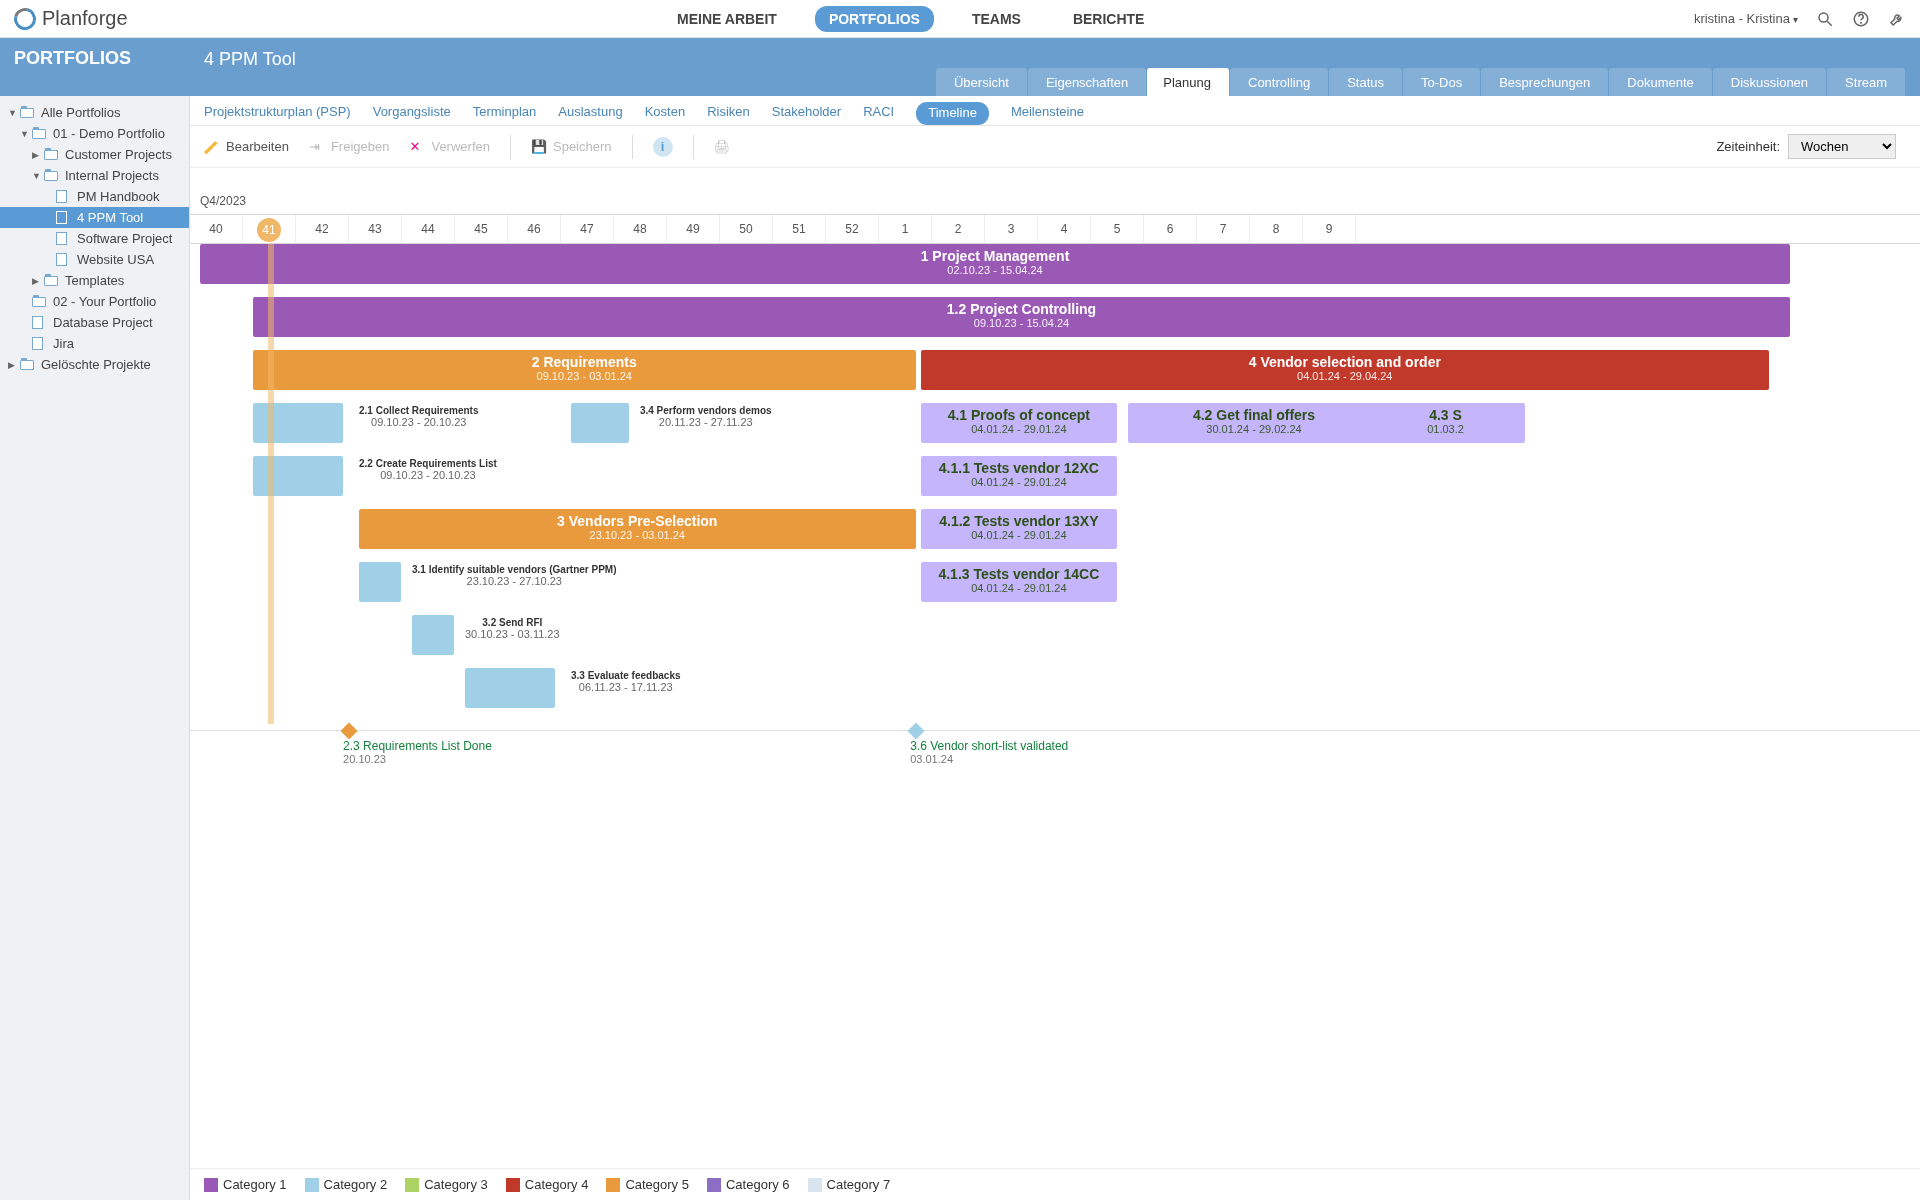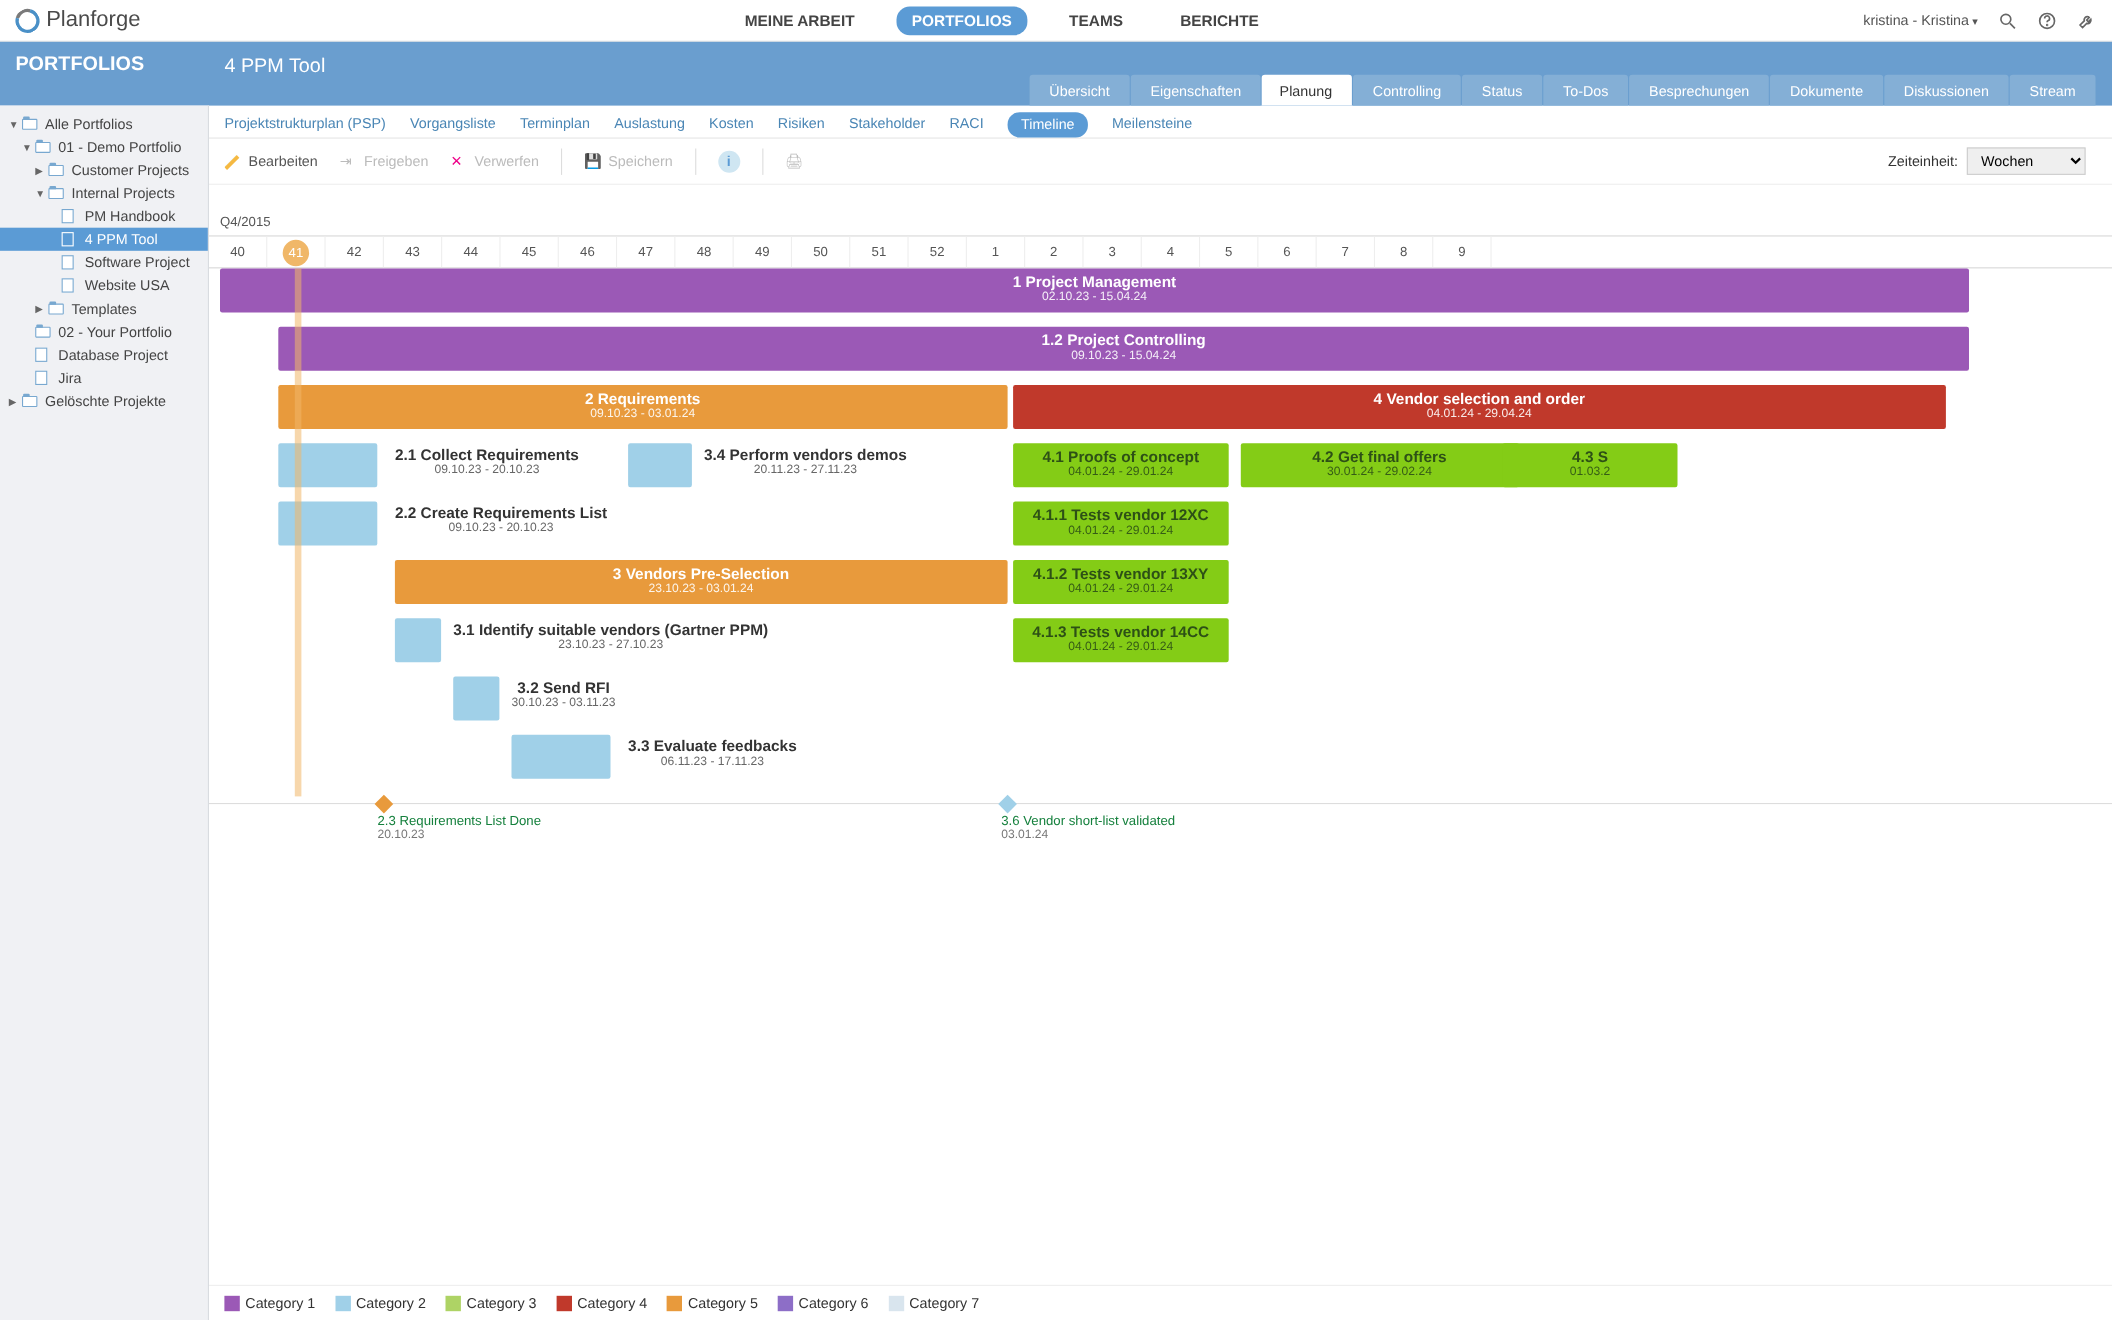--- a/index.html
+++ b/index.html
@@ -63,25 +63,25 @@
 .wk.current{position:relative;}
 .wk.current span{display:inline-flex;width:24px;height:24px;border-radius:50%;background:#f0b768;color:#fff;align-items:center;justify-content:center;margin-top:3px;line-height:1;}
 
 .rows{position:relative;text-align:center;}
 .bar{position:absolute;height:40px;border-radius:2px;padding:4px 8px;color:#fff;overflow:hidden;cursor:pointer;}
 .bar .bt{font-weight:bold;font-size:14px;white-space:nowrap;}
 .bar .bd{font-size:11px;opacity:.9;}
 .bar.purple{background:#9b59b6;}
 .bar.orange{background:#e89a3c;}
 .bar.red{background:#c0392b;}
-.bar.green{background:#84cc16;color:#2d5016;}
+.bar.green{background:#c4b5fd;color:#2d5016;}
 .bar.green .bt{color:#2d5016;}
 .ltblue-box{position:absolute;background:#a0d0e8;height:40px;border-radius:2px;}
 .task-label{position:absolute;color:#333;}
-.task-label .tt{font-weight:bold;font-size:14px;}
+.task-label .tt{font-weight:bold;font-size:10px;}
 .task-label .td{font-size:11px;color:#666;}
 .vtoday{position:absolute;top:0;bottom:0;width:6px;background:#f0b768;opacity:.55;z-index:1;}
 
 .milestones{position:relative;height:50px;border-top:1px solid #ddd;margin-top:6px;}
 .ms{position:absolute;top:-6px;}
 .ms .diamond{width:12px;height:12px;transform:rotate(45deg);margin-bottom:2px;}
 .ms .ml{font-size:12px;color:#15803d;white-space:nowrap;}
 .ms .md{font-size:11px;color:#777;}
 
 .legend{display:flex;gap:18px;padding:8px 14px;border-top:1px solid #eee;font-size:13px;background:#fff;}
@@ -274,21 +274,21 @@
         </div>
       <div class="zeiteinheit">
         <span>Zeiteinheit:</span>
         <select><option>Wochen</option></select>
       </div>
     </div>
 
     <div class="tl-wrap">
       <div class="tl-inner" id="tl-inner">
         <div class="quarters" id="quarters">
-            <div class="q">Q4/2015</div>
+            <div class="q">Q4/2023</div>
           </div>
         <div class="weeks" id="weeks">
             <div class="wk">40</div>
             <div class="wk current"><span>41</span></div>
             <div class="wk">42</div>
             <div class="wk">43</div>
             <div class="wk">44</div>
             <div class="wk">45</div>
             <div class="wk">46</div>
             <div class="wk">47</div>

